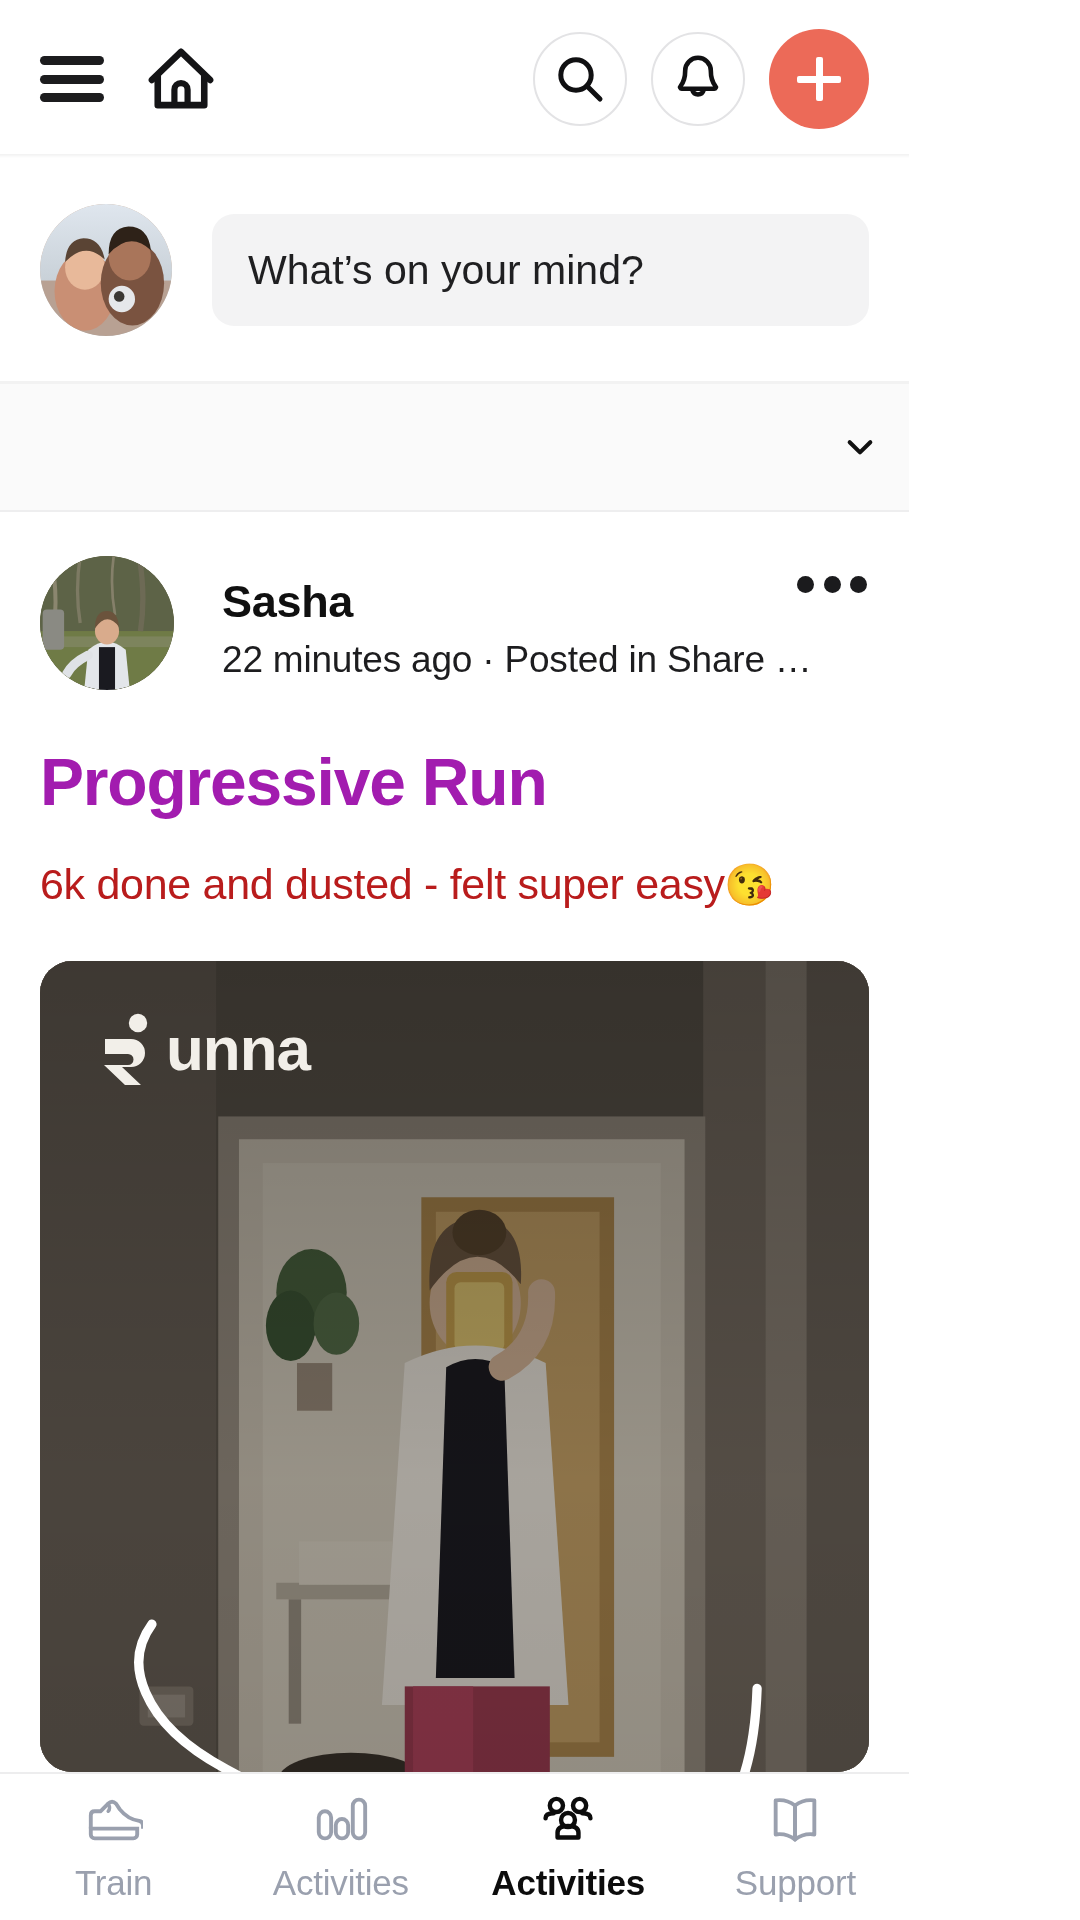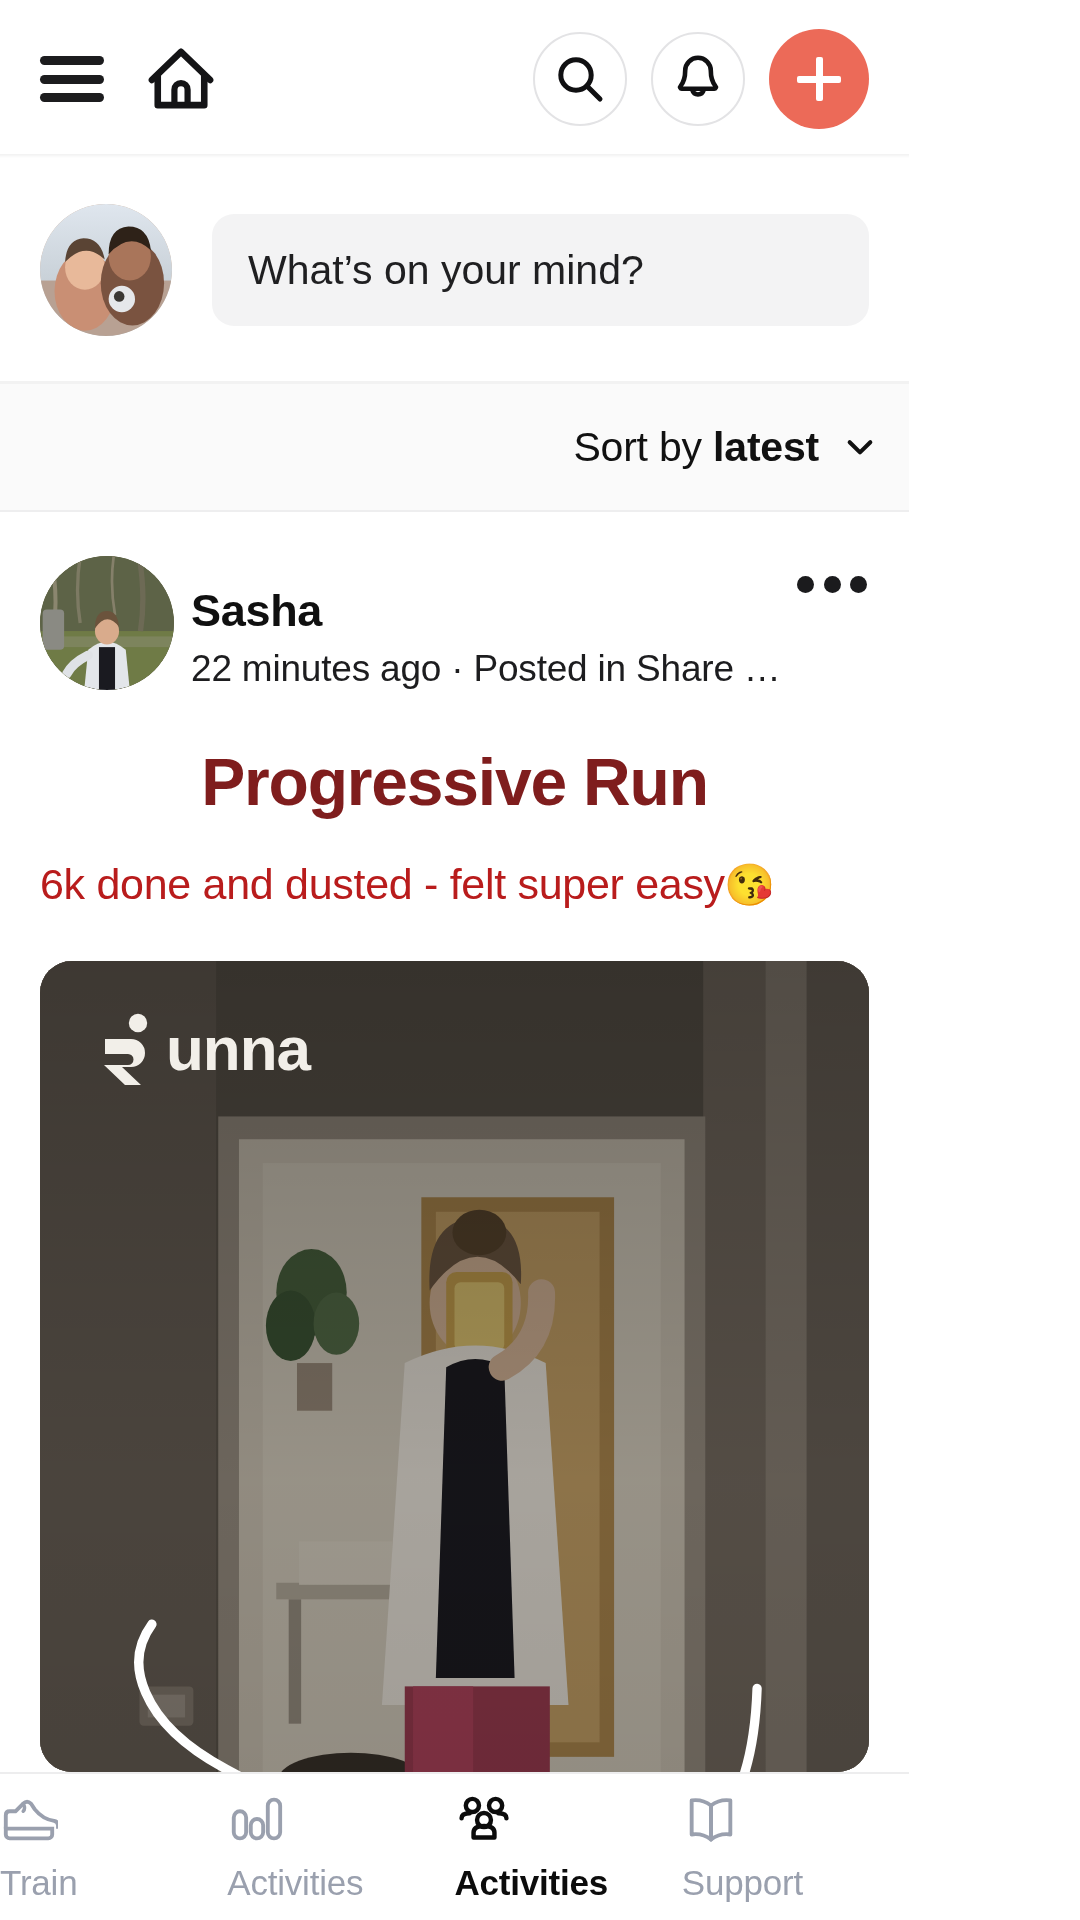--- a/index.html
+++ b/index.html
@@ -83,41 +83,41 @@
     border-bottom:2px solid #eeeeef;
     cursor:pointer;
   }
   .sort-text { font-size:41px; color:#111; letter-spacing:-0.2px; }
   .sort-text .sort-value { font-weight:bold; }
   .chev { margin-left:22px; width:38px; height:38px; display:block; }
 
   
   .post { background:#fff; flex:1; display:flex; flex-direction:column; min-height:0; }
   .post-head {
-    display:flex; align-items:flex-end; gap:17px;
+    display:flex; align-items:center; gap:48px;
     padding:44px 40px 0 40px; position:relative;
   }
   .avatar-author {
     width:134px; height:134px; border-radius:50%;
     flex:0 0 134px; overflow:hidden; position:relative; background:#6f7456;
   }
   .post-meta { padding-top:10px; flex:1; min-width:0; }
   .author-name { font-size:45px; font-weight:bold; color:#101010; line-height:1.2; letter-spacing:-0.3px; }
   .post-sub { font-size:37px; color:#1d1d1f; margin-top:10px; white-space:nowrap; overflow:hidden; letter-spacing:-0.2px; }
   .more-btn {
     position:absolute; right:42px; top:52px;
     width:70px; height:40px;
     display:flex; align-items:center; justify-content:space-between;
     cursor:pointer;
   }
   .more-btn i { width:17px; height:17px; border-radius:50%; background:#1b1b1d; display:block; }
 
   .post-title {
-    font-size:66px; font-weight:bold; color:#7f1d1d;
-    padding:56px 40px 0 40px; letter-spacing:-1.2px; line-height:1.12;text-align:center;
+    font-size:66px; font-weight:bold; color:#a21caf;
+    padding:56px 40px 0 40px; letter-spacing:-1.2px; line-height:1.12;
   }
   .post-body {
     font-size:43px; color:#b91c1c;
     padding:40px 40px 0 40px; letter-spacing:-0.3px;
   }
   .post-emoji { font-size:41px; }
 
   
   .media-wrap { padding:52px 40px 0 40px; flex:1; min-height:0; }
   .media {
@@ -138,21 +138,21 @@
   
   .tabbar {
     height:148px; flex:0 0 148px;
     background:#fff;
     display:flex; align-items:center;
     border-top:2px solid #ededee;
     z-index:40;
   }
   .tab {
     flex:1; height:100%;
-    display:flex; flex-direction:column; align-items:flex-start; justify-content:center;
+    display:flex; flex-direction:column; align-items:center; justify-content:center;
     gap:16px; cursor:pointer;
   }
   .tab-label { font-size:35px; color:#9aa0ae; letter-spacing:-0.2px; }
   .tab.active .tab-label { color:#0c0c0c; font-weight:bold; }
   .tab-ico { width:58px; height:56px; display:block; }
 </style>
 </head>
 <body>
 
 <div id="app">
@@ -219,24 +219,20 @@
           <path d="M52 38 q16 -18 32 -3 q-2 -18 -17 -18 q-15 1 -15 21Z" fill="#2e2218"></path>
           <circle cx="62" cy="72" r="10" fill="#e5e7ea"></circle>
           <circle cx="60" cy="70" r="4" fill="#3a3733"></circle>
         </g>
       </svg>
     </div>
     <div class="composer-input">What’s on your mind?</div>
   </div>
 
   <div class="sortbar">
-    <div class="sort-text">
-      <span>Sort by</span>
-      <span class="sort-value">latest</span>
-    </div>
     <svg class="chev" viewBox="0 0 24 24">
       <path d="M5.5 9 L12 15.4 L18.5 9" fill="none" stroke="#111" stroke-width="2.6" stroke-linecap="round" stroke-linejoin="round"></path>
     </svg>
   </div>
 
   <div class="post">
 
     <div class="post-head">
       <div class="avatar-author">
         <svg viewBox="0 0 100 100" style="width:100%;height:100%;display:block;">

